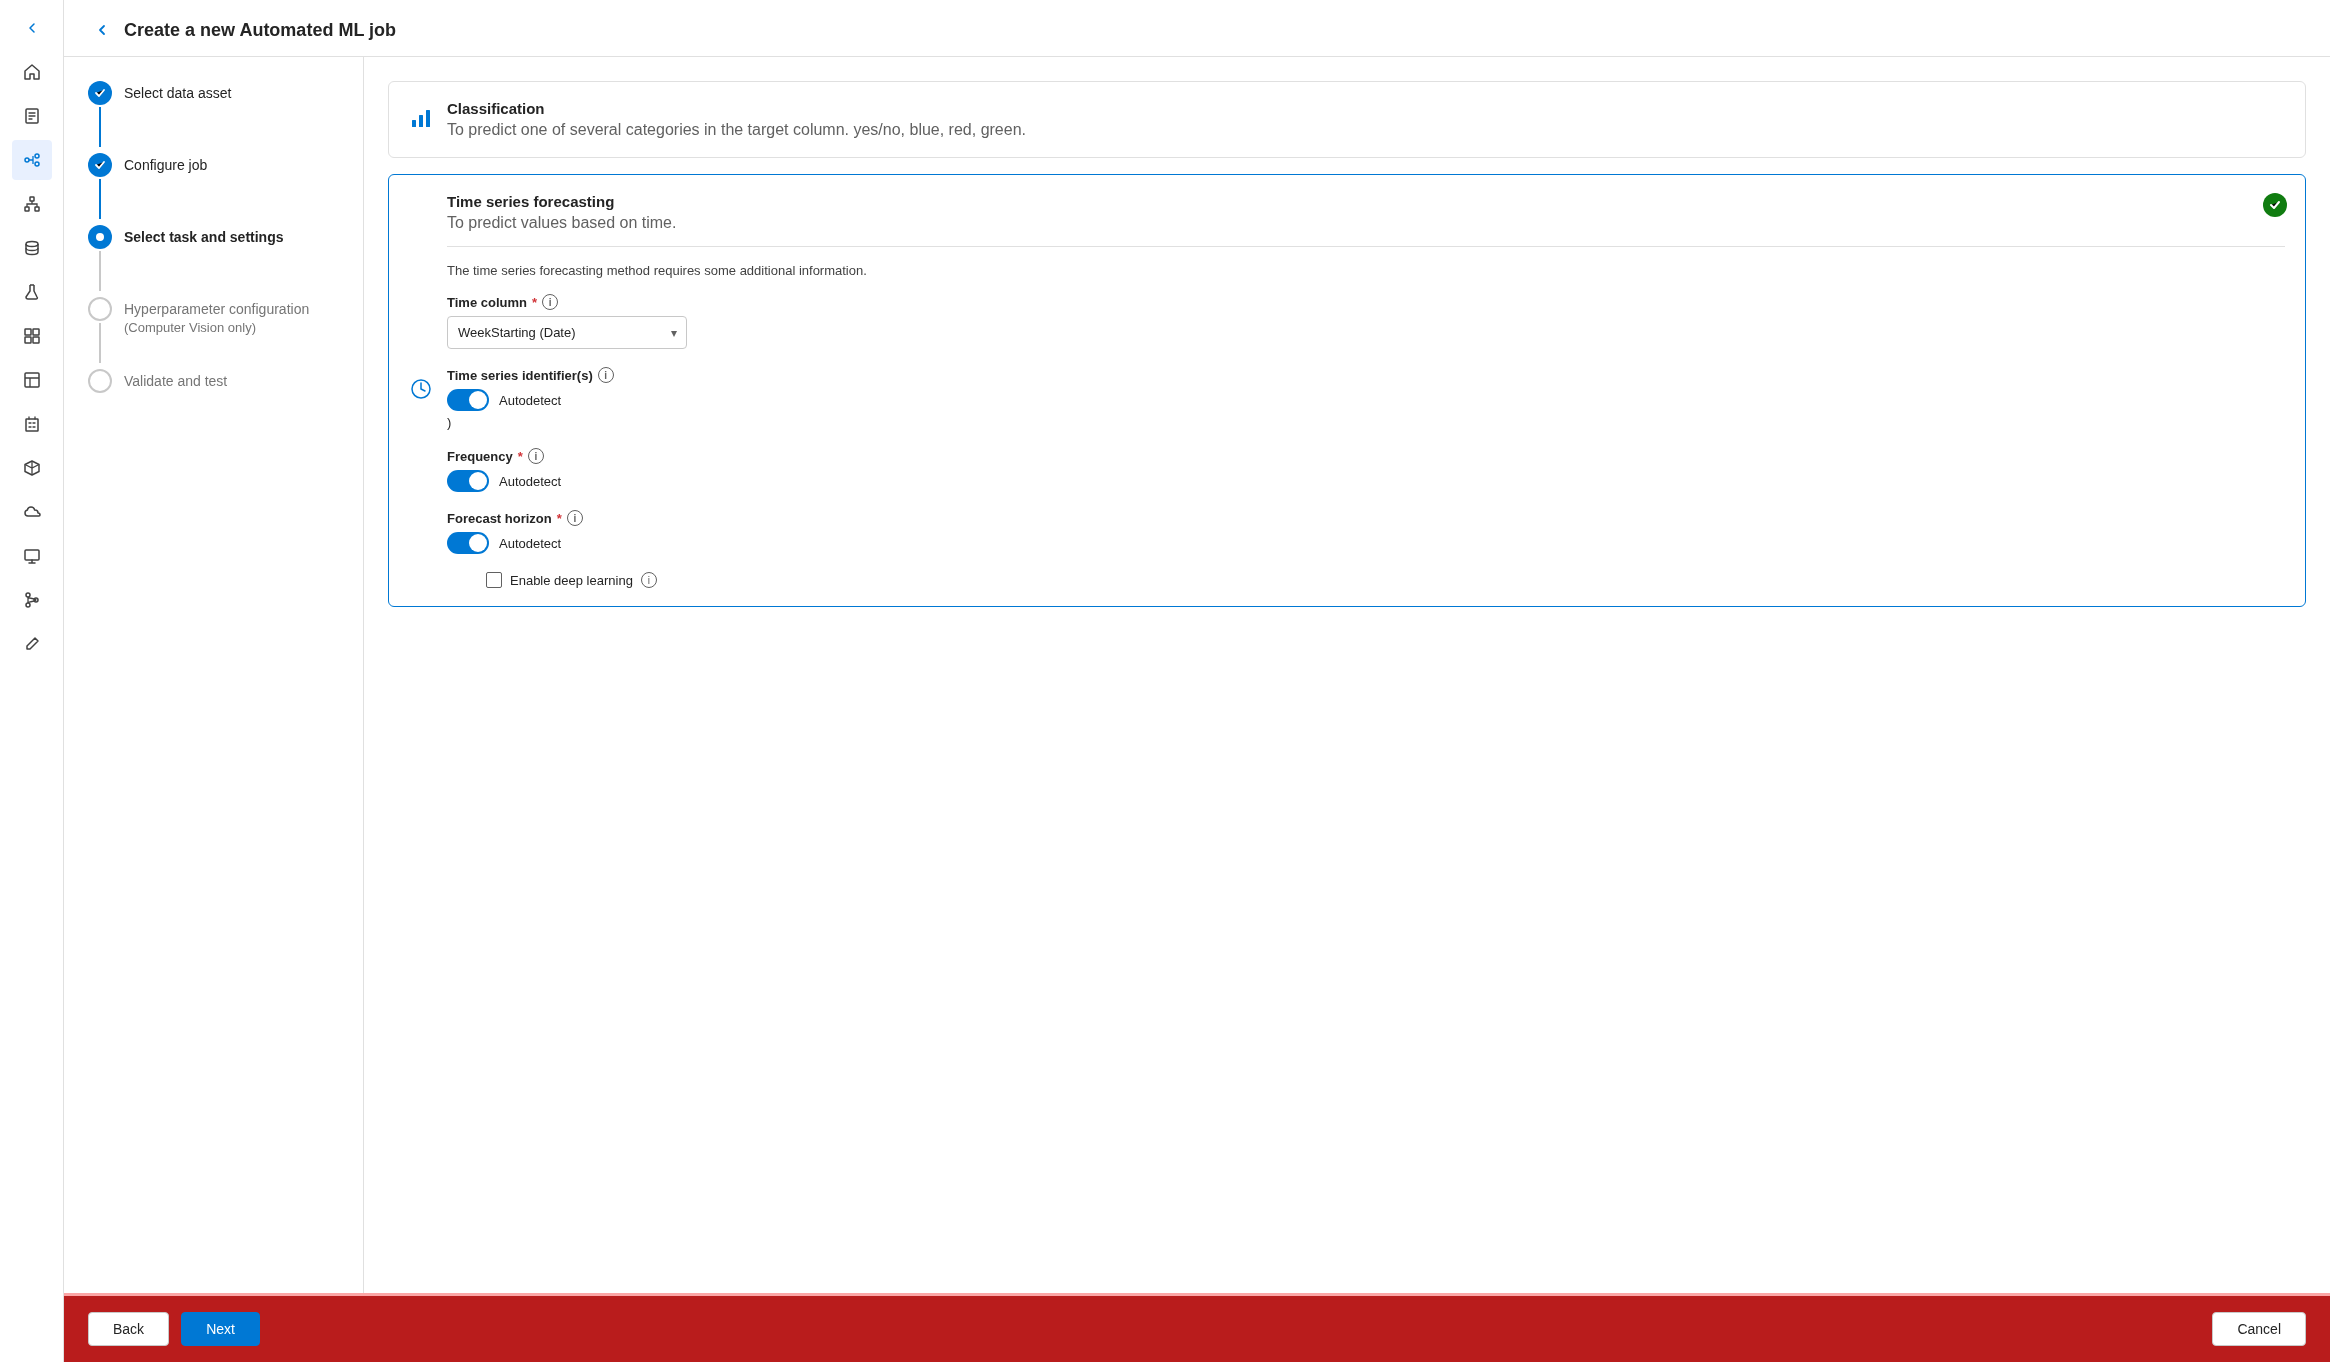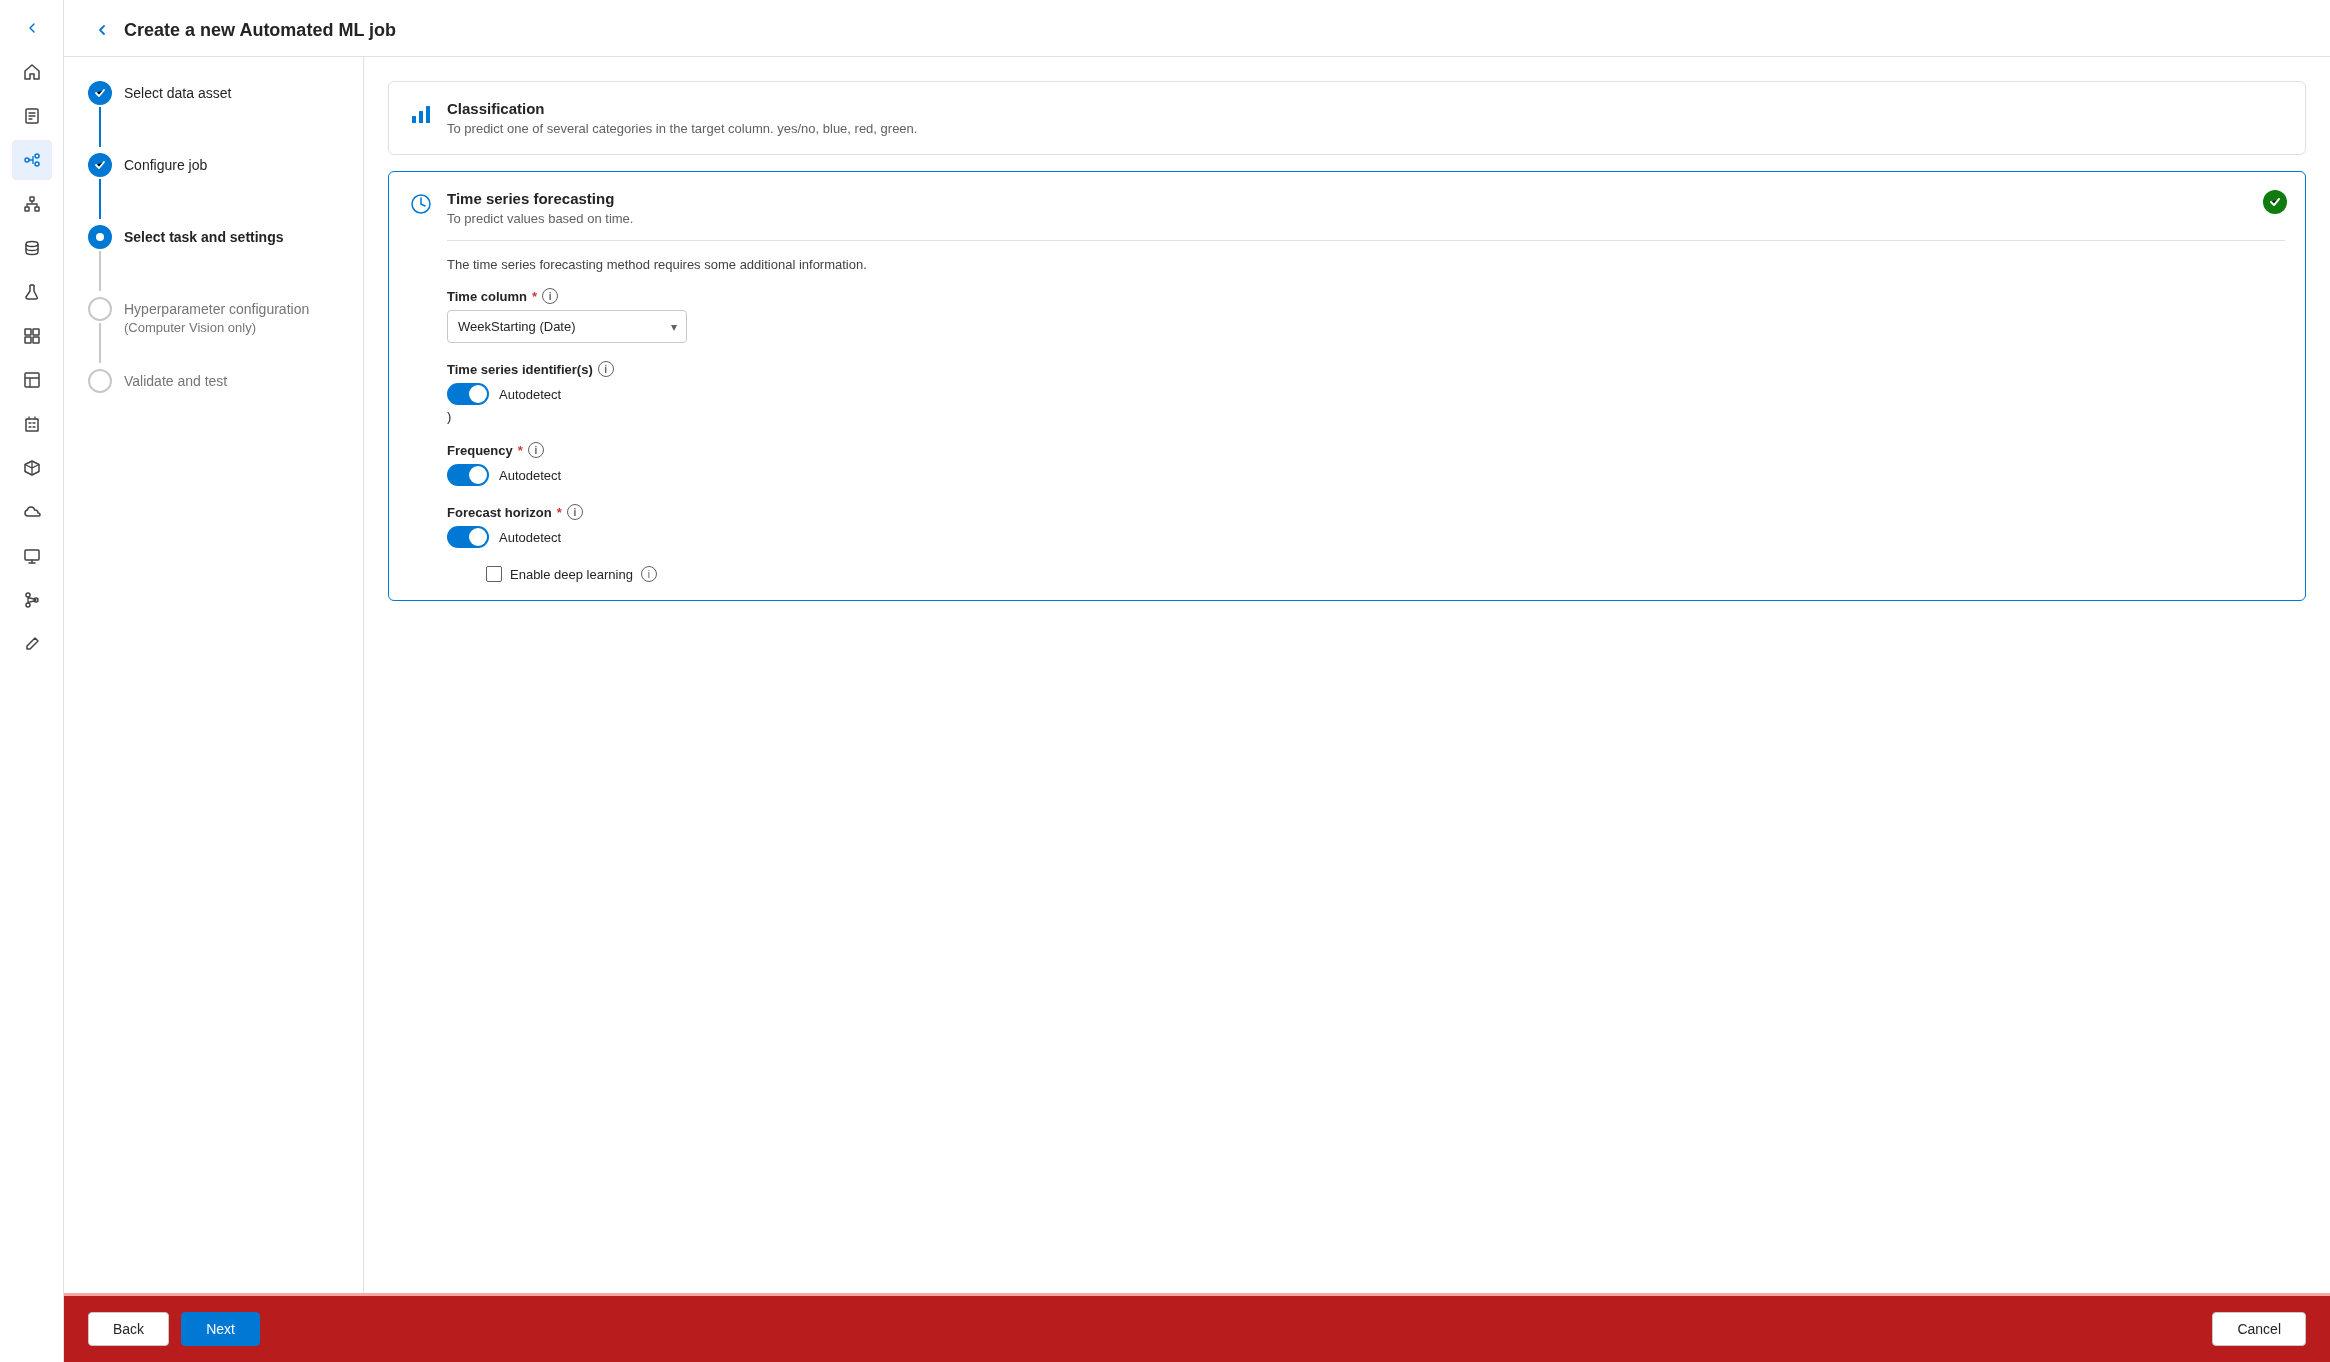--- a/index.html
+++ b/index.html
@@ -147,40 +147,40 @@
       gap: 16px;
     }
 
     
     .task-card {
       border: 1px solid #e0e0e0;
       border-radius: 6px;
       padding: 18px 20px;
       cursor: pointer;
       display: flex;
-      align-items: flex-start;
+      align-items: center;
       gap: 14px;
       position: relative;
     }
     .task-card.selected { border-color: #0078d4; }
     .task-card-icon {
       font-size: 22px;
       color: #0078d4;
       flex-shrink: 0;
       margin-top: 2px;
     }
     .task-card-content {}
     .task-card-title {
       font-size: 15px;
       font-weight: 600;
       color: #242424;
       margin-bottom: 4px;
     }
     .task-card-desc {
-      font-size: 13px;
+      font-size: 16px;
       color: #616161;
     }
     .task-card-check {
       position: absolute;
       right: 18px;
       top: 18px;
       width: 24px;
       height: 24px;
       border-radius: 50%;
       background: #107c10;

